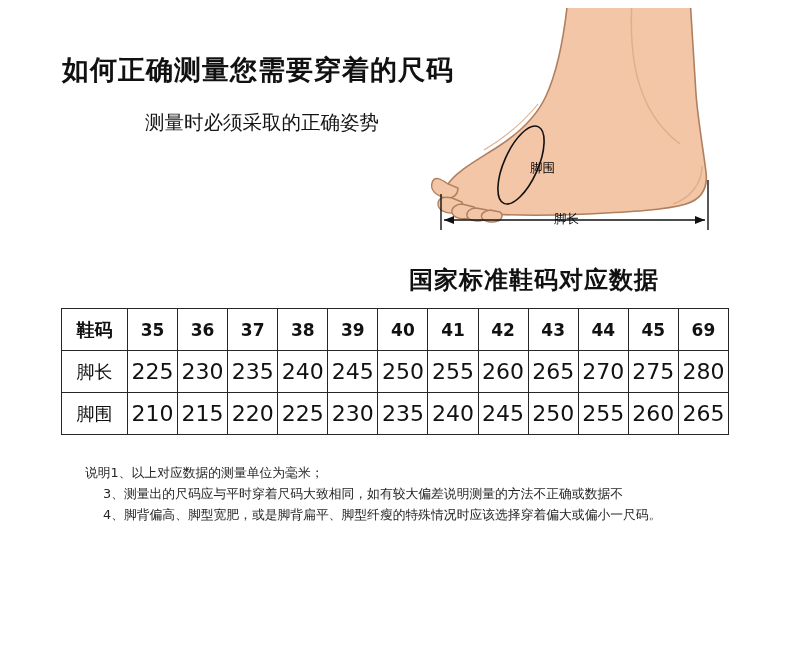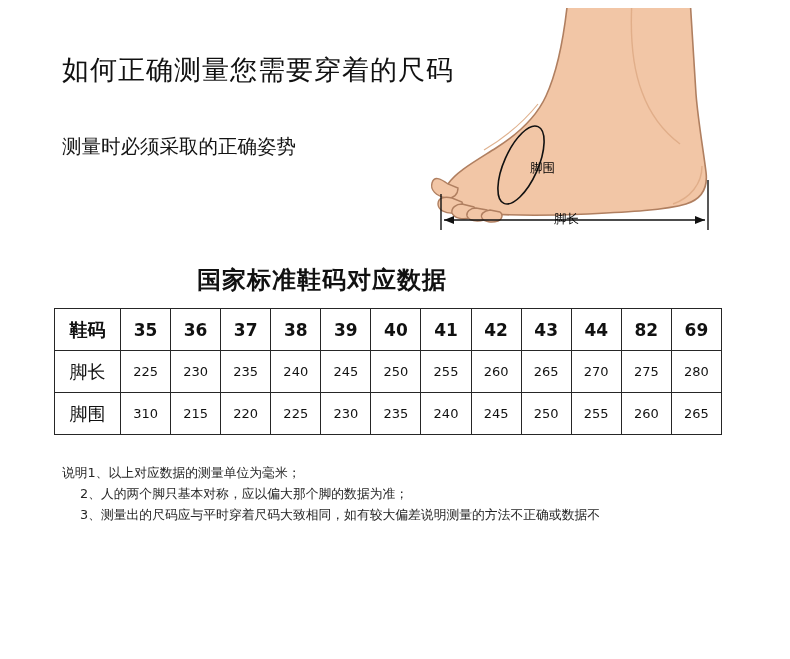--- a/index.html
+++ b/index.html
@@ -15,32 +15,33 @@
     color: #1a1a1a;
     overflow: hidden;
   }
 
   
   .page-title {
     position: absolute;
     left: 62px;
     top: 52px;
     font-size: 27px;
-    font-weight: normal;
+    font-weight: bold;
     letter-spacing: 1px;
     color: #111;
     white-space: nowrap;
   }
 
   
   .instructions {
     position: absolute;
     left: 62px;
-    top: 128px;
+    top: 104px;
     width: 400px;
+    text-align: center;
   }
   .instructions .line {
     font-size: 19.5px;
     line-height: 38px;
     color: #141414;
     white-space: nowrap;
   }
 
   
   .foot-figure {
@@ -57,47 +58,47 @@
     color: #000;
     white-space: nowrap;
   }
   .foot-label.girth { left: 112px; top: 152px; }
   .foot-label.length { left: 136px; top: 203px; }
 
   
   .table-title {
     position: absolute;
     top: 264px;
-    left: 0;
+    left: 15px;
     width: 644px;
-    text-align: center;
+    text-align: right;
     font-size: 24px;
     font-weight: bold;
     letter-spacing: 1px;
     color: #111;
   }
 
   
   .size-table-wrap {
     position: absolute;
-    left: 54px;
+    left: 61px;
     top: 308px;
     width: 660px;
   }
   table.size-table {
     border-collapse: collapse;
     width: 668px;
     table-layout: fixed;
   }
   table.size-table td {
     border: 1px solid #262626;
     height: 42px;
     text-align: center;
     vertical-align: middle;
-    font-size: 13px;
+    font-size: 22px;
     color: #111;
     padding: 0;
   }
   table.size-table td.rowhead {
     font-size: 18px;
     width: 66px;
   }
   table.size-table tr.header-row td {
     font-weight: bold;
     font-size: 17px;
@@ -111,20 +112,21 @@
   .notes {
     position: absolute;
     left: 62px;
     top: 462px;
     width: 680px;
   }
   .notes .note {
     font-size: 12.8px;
     line-height: 21px;
     color: #262626;
+    margin-left: 23px;
   }
   .notes .note.indent { text-indent: 18px; }
   .notes .note.hang { text-indent: 0; }
 </style>
 </head>
 <body>
 
 <div class="page-title">如何正确测量您需要穿着的尺码</div>
 
 <div class="instructions">
@@ -188,54 +190,54 @@
         <td>35</td>
         <td>36</td>
         <td>37</td>
         <td>38</td>
         <td>39</td>
         <td>40</td>
         <td>41</td>
         <td>42</td>
         <td>43</td>
         <td>44</td>
-        <td>82</td>
+        <td>45</td>
         <td>69</td>
       </tr>
       <tr>
         <td class="rowhead">脚长</td>
         <td>225</td>
         <td>230</td>
         <td>235</td>
         <td>240</td>
         <td>245</td>
         <td>250</td>
         <td>255</td>
         <td>260</td>
         <td>265</td>
         <td>270</td>
         <td>275</td>
         <td>280</td>
       </tr>
       <tr>
         <td class="rowhead">脚围</td>
-        <td>310</td>
+        <td>210</td>
         <td>215</td>
         <td>220</td>
         <td>225</td>
         <td>230</td>
         <td>235</td>
         <td>240</td>
         <td>245</td>
         <td>250</td>
         <td>255</td>
         <td>260</td>
         <td>265</td>
       </tr>
     </tbody>
   </table>
 </div>
 
 <div class="notes">
   <div class="note">说明1、以上对应数据的测量单位为毫米；</div>
-  <div class="note indent">2、人的两个脚只基本对称，应以偏大那个脚的数据为准；</div>
   <div class="note indent">3、测量出的尺码应与平时穿着尺码大致相同，如有较大偏差说明测量的方法不正确或数据不</div>
+  <div class="note indent">4、脚背偏高、脚型宽肥，或是脚背扁平、脚型纤瘦的特殊情况时应该选择穿着偏大或偏小一尺码。</div>
 </div>
 
 </body></html>

